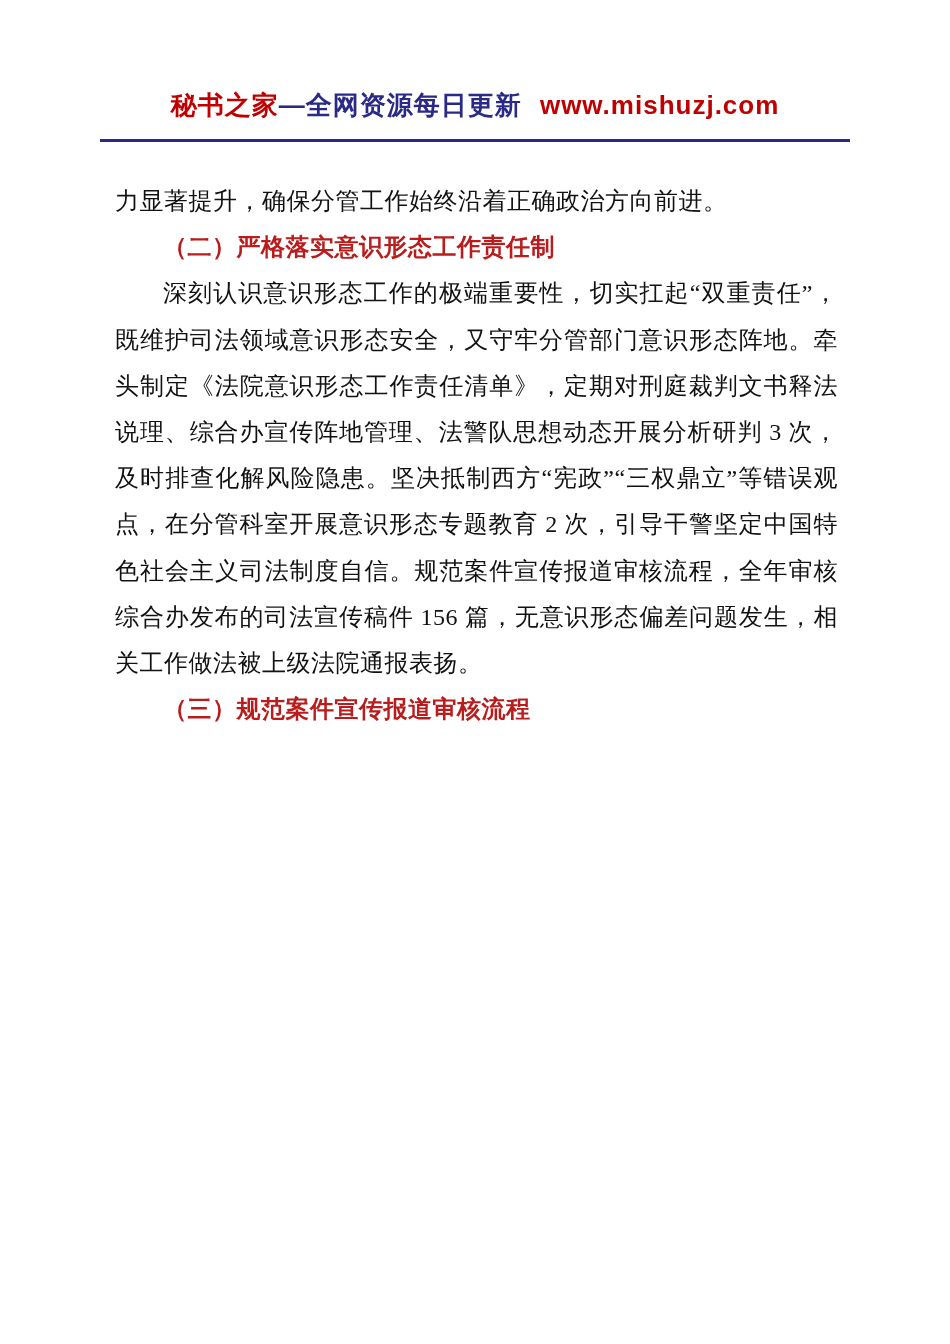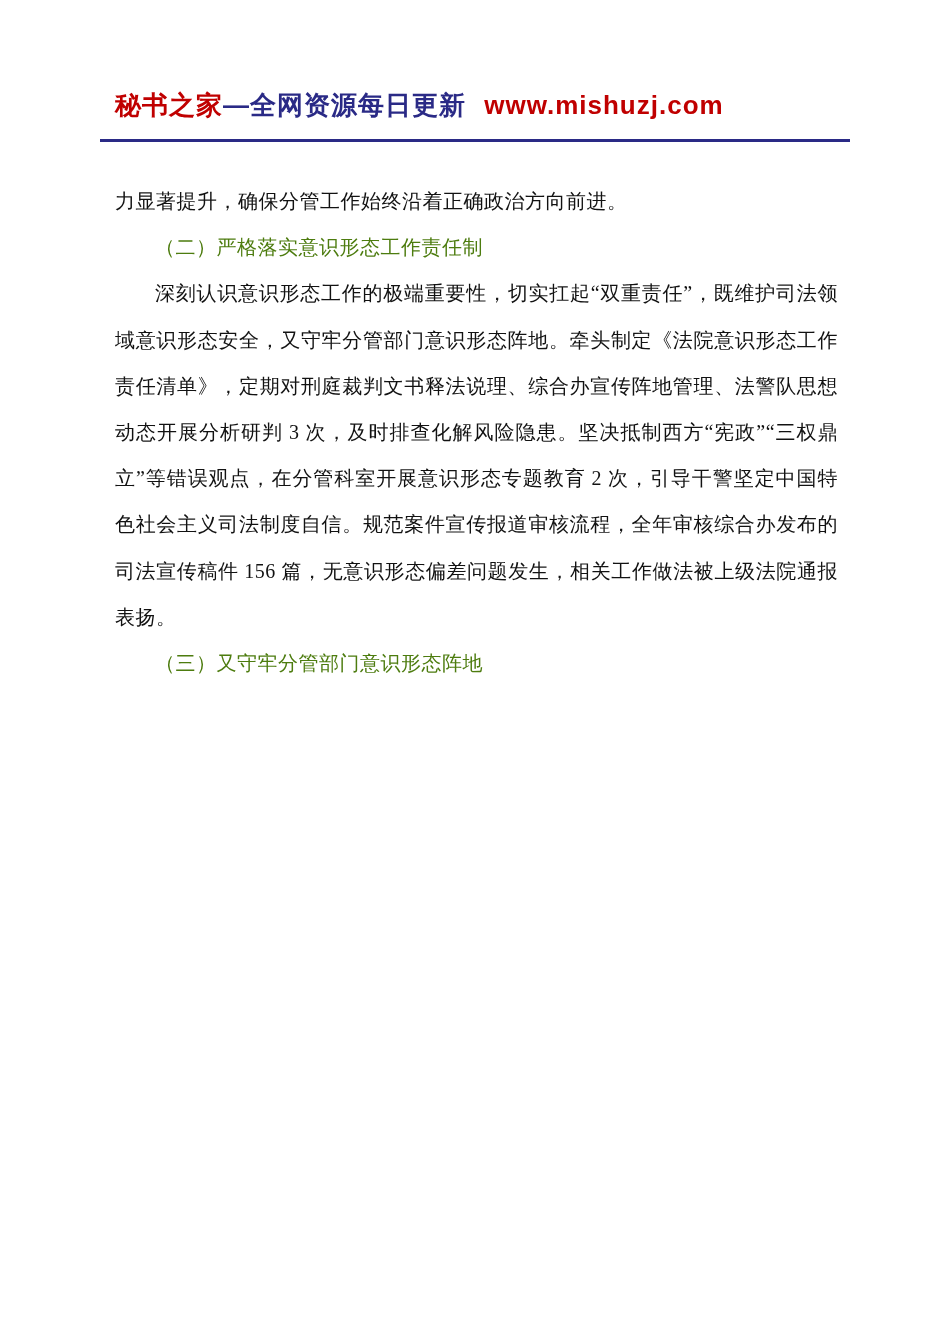--- a/index.html
+++ b/index.html
@@ -12,21 +12,21 @@
     width: 950px;
     height: 1344px;
     margin: 0 auto;
     background: #ffffff;
     box-sizing: border-box;
     font-family: "Liberation Serif", "DejaVu Serif", serif;
     overflow: hidden;
   }
   .header {
     padding: 88px 115px 10px 115px;
-    text-align: left;
+    text-align: center;
     font-family: "Liberation Sans", "DejaVu Sans", sans-serif;
     font-size: 26px;
     font-weight: bold;
     letter-spacing: 1px;
     white-space: nowrap;
   }
   .header .brand {
     color: #c00000;
     cursor: pointer;
   }
@@ -40,55 +40,55 @@
     margin-left: 10px;
   }
   .header-rule {
     margin: 6px 100px 0 100px;
     border: 0;
     border-top: 3px solid #2a2a86;
     height: 0;
   }
   .doc-body {
     padding: 36px 112px 0 115px;
-    font-size: 20px;
+    font-size: 24px;
     line-height: 46.2px;
     color: #121212;
     text-align: justify;
     letter-spacing: 0.5px;
   }
   .doc-body p {
     margin: 0;
     word-break: break-all;
   }
   .doc-body p.body,
   .doc-body p.heading {
     text-indent: 2em;
   }
   .doc-body p.body-continued {
     text-indent: 0;
   }
   .doc-body p.heading {
     font-family: "Liberation Sans", "DejaVu Sans", sans-serif;
-    font-weight: normal;
-    color: #4d7c0f;
+    font-weight: bold;
+    color: #b91c1c;
   }
 </style>
 </head>
 <body>
 
 <div class="page">
 
   <div class="header">
     <span class="brand">秘书之家</span><span class="tagline">—全网资源每日更新</span>
     <a class="url">www.mishuzj.com</a>
   </div>
 
   <hr class="header-rule">
 
   <div class="doc-body">
       <p class="body-continued">力显著提升，确保分管工作始终沿着正确政治方向前进。</p>
       <p class="heading">（二）严格落实意识形态工作责任制</p>
       <p class="body">深刻认识意识形态工作的极端重要性，切实扛起“双重责任”，既维护司法领域意识形态安全，又守牢分管部门意识形态阵地。牵头制定《法院意识形态工作责任清单》，定期对刑庭裁判文书释法说理、综合办宣传阵地管理、法警队思想动态开展分析研判 3 次，及时排查化解风险隐患。坚决抵制西方“宪政”“三权鼎立”等错误观点，在分管科室开展意识形态专题教育 2 次，引导干警坚定中国特色社会主义司法制度自信。规范案件宣传报道审核流程，全年审核综合办发布的司法宣传稿件 156 篇，无意识形态偏差问题发生，相关工作做法被上级法院通报表扬。</p>
-      <p class="heading">（三）又守牢分管部门意识形态阵地</p>
+      <p class="heading">（三）规范案件宣传报道审核流程</p>
     </div>
 
 </div>
 
 </body></html>

